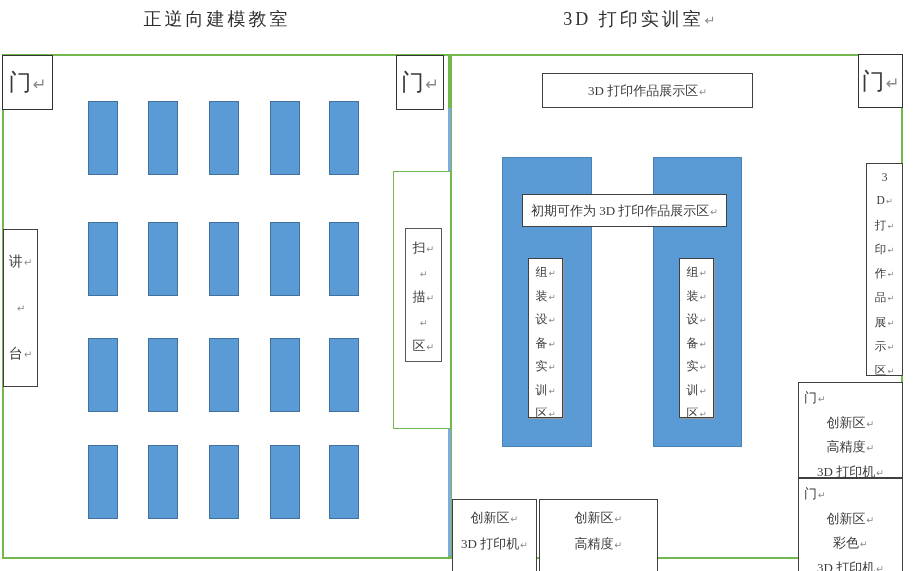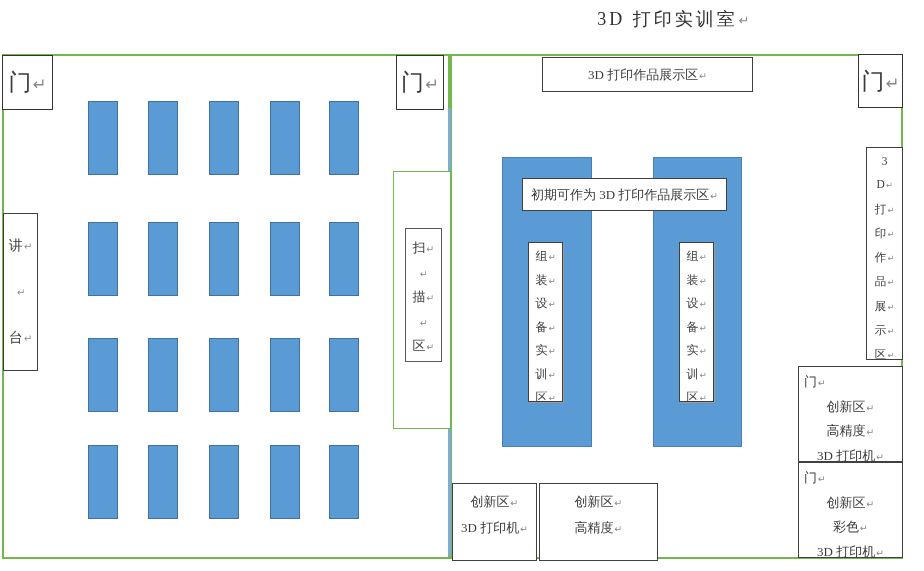--- a/index.html
+++ b/index.html
@@ -5,21 +5,21 @@
   html,body{margin:0;padding:0;background:#fff;}
   #canvas{
     position:relative;width:924px;height:571px;background:#fff;overflow:hidden;
     font-family:"Liberation Serif","DejaVu Sans",serif;color:#3a3a3a;
   }
   .abs{position:absolute;box-sizing:border-box;}
   
   .room{border:2px solid #72b84d;background:transparent;}
   .divider{background:#7eabdc;}
   
-  .wbox{background:#fff;border:1.5px solid #404040;}
+  .wbox{background:#fff;border:1.5px solid #404040;margin-top:16px;}
   .graybox{background:#fff;border:1.5px solid #595959;}
   
   .title{font-size:18px;letter-spacing:3px;text-align:center;white-space:nowrap;color:#2f2f2f;}
   
   .door{display:flex;align-items:center;justify-content:center;font-size:23px;background:#fff;border:1.5px solid #333;overflow:visible;white-space:nowrap;}
   .door .line{line-height:1;}
   
   .line{white-space:nowrap;}
   .ar{color:#8a8a8a;font-size:0.72em;font-family:"DejaVu Sans",sans-serif;margin-left:1px;}
   
@@ -44,21 +44,22 @@
   
   .desk{position:absolute;box-sizing:border-box;background:#5b9bd5;border:1px solid #41719c;}
   .bigblue{background:#5b9bd5;border:1px solid #4981b5;}
   .scan-outer{border:1.5px solid #72b84d;background:#fff;}
 </style>
 </head>
 <body>
 
 <div id="canvas">
 
-  <div class="abs title" style="left:460px;top:7px;width:430px;">
+  <div class="abs title" style="left:2px;top:7px;width:430px;">正逆向建模教室</div>
+  <div class="abs title" style="left:426px;top:7px;width:430px;">
       <div class="line"><span>3D 打印实训室</span><span class="ar">↵</span></div>
     </div>
 
   <div class="abs room" style="left:2px;top:54px;width:448px;height:505px;"></div>
   <div class="abs room" style="left:450px;top:54px;width:453px;height:505px;"></div>
   <div class="abs divider" style="left:448px;top:108px;width:3px;height:448px;"></div>
 
   <div class="abs door" style="left:2px;top:55px;width:51px;height:55px;">
       <div class="line"><span>门</span><span class="ar">↵</span></div>
     </div>

